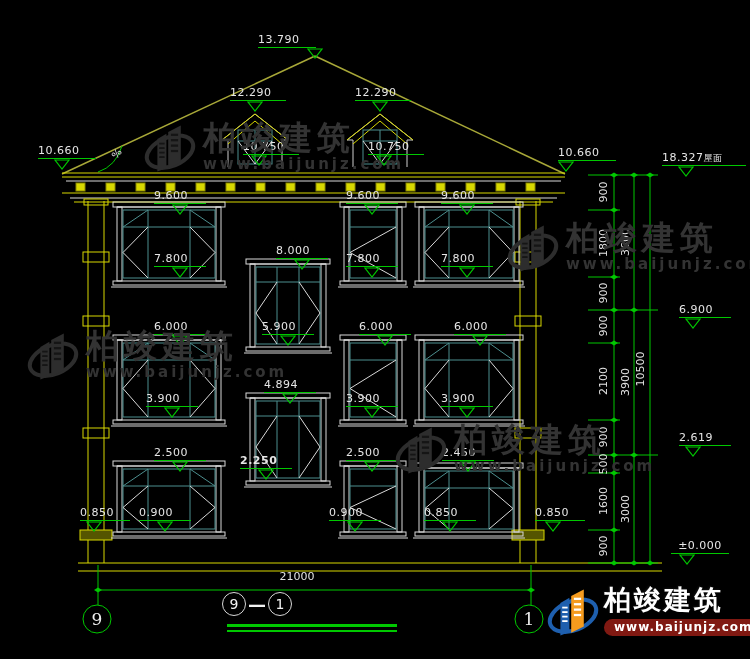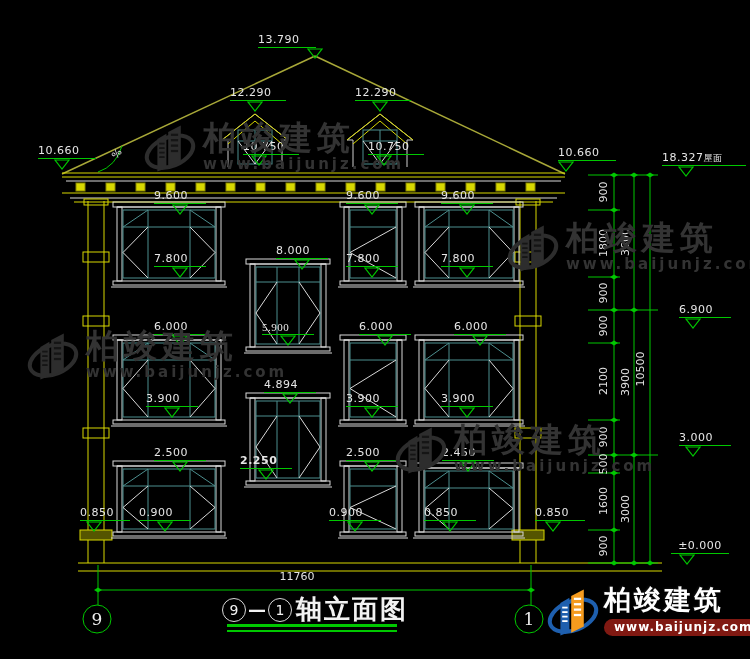--- a/index.html
+++ b/index.html
@@ -332,21 +332,21 @@
         </svg></div>
       <div class="elev" style="left: 346px; top: 253px; width: 52px;"><span class="et">7.800</span><div class="el"></div><svg class="tri" style="left:18px" width="16" height="11" viewBox="0 0 16 11">
           <polygon points="1,1 15,1 8,10" fill="none" stroke="#00c800" stroke-width="1.2"></polygon>
         </svg></div>
       <div class="elev" style="left: 441px; top: 253px; width: 52px;"><span class="et">7.800</span><div class="el"></div><svg class="tri" style="left:18px" width="16" height="11" viewBox="0 0 16 11">
           <polygon points="1,1 15,1 8,10" fill="none" stroke="#00c800" stroke-width="1.2"></polygon>
         </svg></div>
       <div class="elev" style="left: 276px; top: 245px; width: 52px;"><span class="et">8.000</span><div class="el"></div><svg class="tri" style="left:18px" width="16" height="11" viewBox="0 0 16 11">
           <polygon points="1,1 15,1 8,10" fill="none" stroke="#00c800" stroke-width="1.2"></polygon>
         </svg></div>
-      <div class="elev" style="left: 262px; top: 321px; width: 52px; font-family: Liberation Serif, serif;"><span class="et">5.900</span><div class="el"></div><svg class="tri" style="left:18px" width="16" height="11" viewBox="0 0 16 11">
+      <div class="elev" style="left: 262px; top: 321px; width: 52px;"><span class="et">5.900</span><div class="el"></div><svg class="tri" style="left:18px" width="16" height="11" viewBox="0 0 16 11">
           <polygon points="1,1 15,1 8,10" fill="none" stroke="#00c800" stroke-width="1.2"></polygon>
         </svg></div>
       <div class="elev" style="left: 154px; top: 321px; width: 52px;"><span class="et">6.000</span><div class="el"></div><svg class="tri" style="left:18px" width="16" height="11" viewBox="0 0 16 11">
           <polygon points="1,1 15,1 8,10" fill="none" stroke="#00c800" stroke-width="1.2"></polygon>
         </svg></div>
       <div class="elev" style="left: 359px; top: 321px; width: 52px;"><span class="et">6.000</span><div class="el"></div><svg class="tri" style="left:18px" width="16" height="11" viewBox="0 0 16 11">
           <polygon points="1,1 15,1 8,10" fill="none" stroke="#00c800" stroke-width="1.2"></polygon>
         </svg></div>
       <div class="elev" style="left: 454px; top: 321px; width: 52px;"><span class="et">6.000</span><div class="el"></div><svg class="tri" style="left:18px" width="16" height="11" viewBox="0 0 16 11">
           <polygon points="1,1 15,1 8,10" fill="none" stroke="#00c800" stroke-width="1.2"></polygon>
@@ -386,21 +386,21 @@
         </svg></div>
       <div class="elev" style="left: 80px; top: 507px; width: 50px;"><span class="et">0.850</span><div class="el"></div><svg class="tri" style="left:6px" width="16" height="11" viewBox="0 0 16 11">
           <polygon points="1,1 15,1 8,10" fill="none" stroke="#00c800" stroke-width="1.2"></polygon>
         </svg></div>
       <div class="elev" style="left: 535px; top: 507px; width: 50px;"><span class="et">0.850</span><div class="el"></div><svg class="tri" style="left:10px" width="16" height="11" viewBox="0 0 16 11">
           <polygon points="1,1 15,1 8,10" fill="none" stroke="#00c800" stroke-width="1.2"></polygon>
         </svg></div>
       <div class="elev" style="left: 679px; top: 304px; width: 52px;"><span class="et">6.900</span><div class="el"></div><svg class="tri" style="left:6px" width="16" height="11" viewBox="0 0 16 11">
           <polygon points="1,1 15,1 8,10" fill="none" stroke="#00c800" stroke-width="1.2"></polygon>
         </svg></div>
-      <div class="elev" style="left: 679px; top: 432px; width: 52px;"><span class="et">3.000</span><div class="el"></div><svg class="tri" style="left:6px" width="16" height="11" viewBox="0 0 16 11">
+      <div class="elev" style="left: 679px; top: 432px; width: 52px;"><span class="et">2.619</span><div class="el"></div><svg class="tri" style="left:6px" width="16" height="11" viewBox="0 0 16 11">
           <polygon points="1,1 15,1 8,10" fill="none" stroke="#00c800" stroke-width="1.2"></polygon>
         </svg></div>
       <div class="elev" style="left: 671px; top: 540px; width: 58px; text-align: center;"><span class="et">±0.000</span><div class="el"></div><svg class="tri" style="left:8px" width="16" height="11" viewBox="0 0 16 11">
           <polygon points="1,1 15,1 8,10" fill="none" stroke="#00c800" stroke-width="1.2"></polygon>
         </svg></div>
     </div>
   <div id="dimtexts">
       <div class="vdim" style="left: 582px; top: 186px;">900</div>
       <div class="vdim" style="left: 582px; top: 237px;">1800</div>
       <div class="vdim" style="left: 582px; top: 287px;">900</div>
@@ -411,30 +411,29 @@
       <div class="vdim" style="left: 582px; top: 495px;">1600</div>
       <div class="vdim" style="left: 582px; top: 540px;">900</div>
       <div class="vdim" style="left: 604px; top: 236px;">3600</div>
       <div class="vdim" style="left: 604px; top: 376px;">3900</div>
       <div class="vdim" style="left: 604px; top: 503px;">3000</div>
       <div class="vdim" style="left: 619px; top: 363px;">10500</div>
     </div>
 
   <span class="slope" style="left:112px;top:148px">%</span>
 
-  <div class="hdim" style="left:257px;top:571px;width:80px">11760</div>
+  <div class="hdim" style="left:257px;top:571px;width:80px">21000</div>
 
   <div class="axisnum" style="left:83px;top:609px">9</div>
   <div class="axisnum" style="left:515px;top:609px">1</div>
 
   <div id="title">
     <span class="circ">9</span>
     <span class="dash">—</span>
     <span class="circ">1</span>
-    <span class="ttl">轴立面图</span>
   </div>
   <div class="tunder" style="top:624px;width:170px;height:3px"></div>
   <div class="tunder" style="top:630px;width:170px;height:1.5px"></div>
 
   <div id="wms">
       <div class="wm" style="left: 143px; top: 120px;">
         <svg width="54" height="58" viewBox="0 0 60 62">
     <ellipse cx="30" cy="34" rx="27" ry="16" transform="rotate(-22 30 34)" stroke="#2d2d2d" stroke-width="4.5" fill="none"></ellipse>
     <polygon points="16,20 26,14 26,52 16,56" fill="#2d2d2d"></polygon>
     <polygon points="28,12 42,5 42,46 28,53" fill="#2d2d2d"></polygon>

